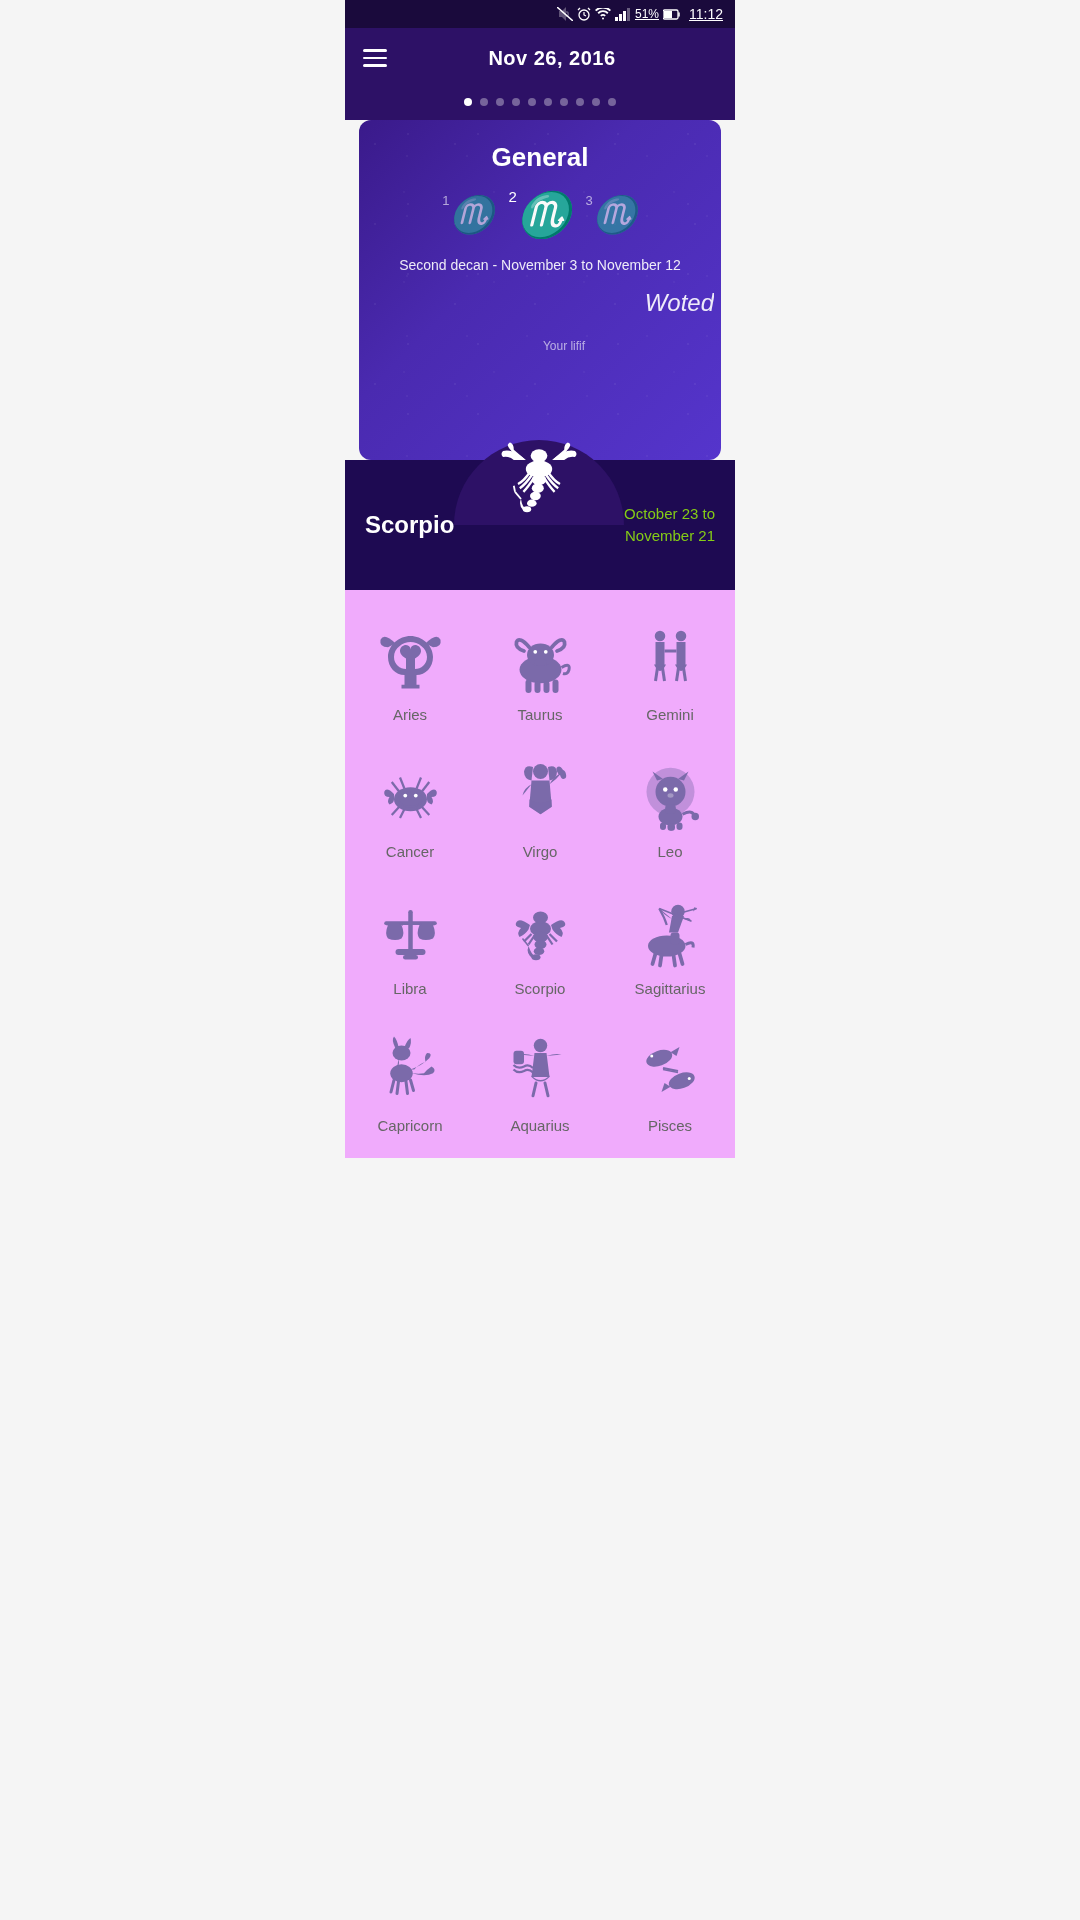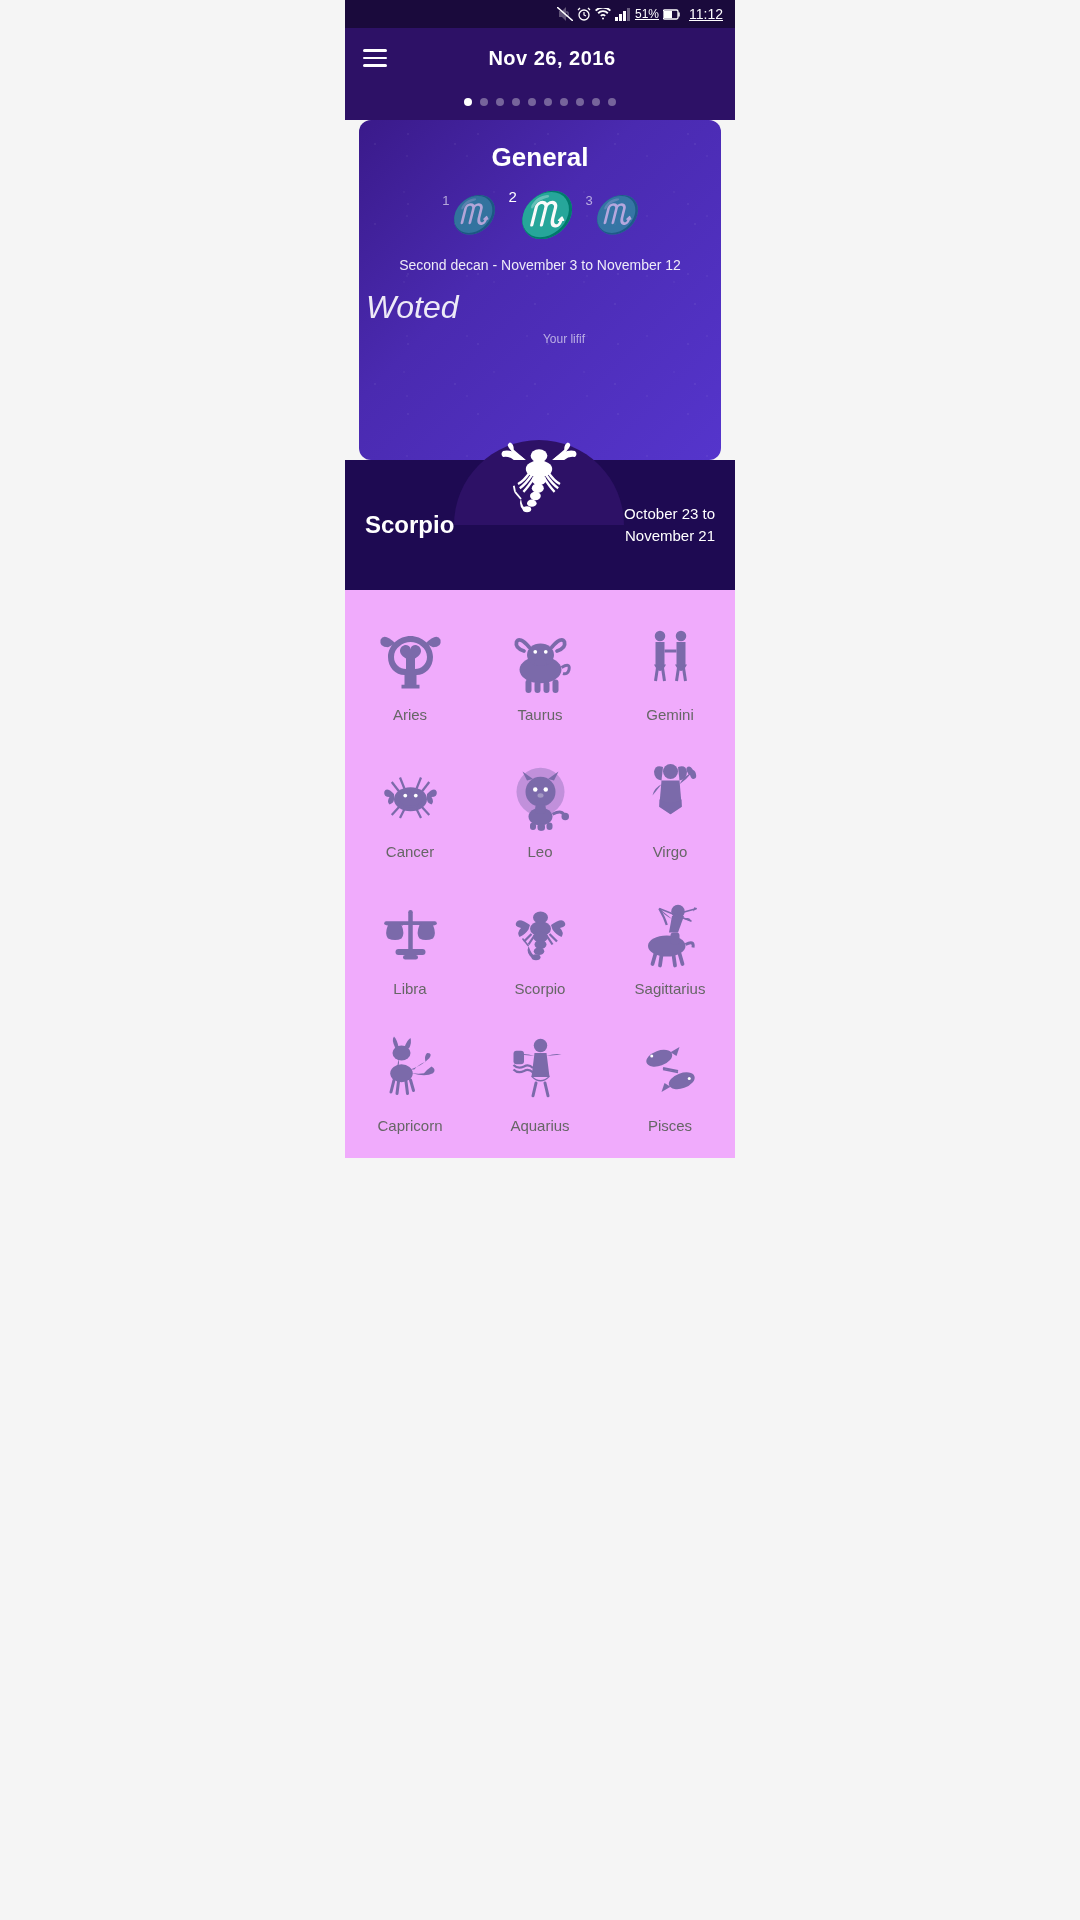--- a/index.html
+++ b/index.html
@@ -133,25 +133,25 @@
       font-style: normal;
       vertical-align: super;
       line-height: 1;
     }
     .decan-subtitle {
       font-size: 14px;
       color: rgba(255,255,255,0.9);
       margin-bottom: 16px;
     }
     .banner-text-preview {
-      font-size: 32px;
+      font-size: 24px;
       color: rgba(255,255,255,0.9);
       font-style: italic;
-      text-align: left;
-      margin-bottom: 6px;
+      text-align: right;
+      margin-bottom: 22px;
       overflow: hidden;
       white-space: nowrap;
     }
     .banner-text-preview2 {
       font-size: 12px;
       color: rgba(255,255,255,0.6);
       text-align: center;
       overflow: hidden;
       white-space: nowrap;
       padding-bottom: 10px;
@@ -174,21 +174,21 @@
       font-weight: 700;
     }
     .scorpio-icon-container {
       flex: 1;
       display: flex;
       justify-content: center;
       align-items: center;
       position: relative;
     }
     .scorpio-dates {
-      color: #ffffff;
+      color: #84cc16;
       font-size: 15px;
       text-align: right;
       line-height: 1.5;
     }
 
     
     .zodiac-grid {
       background: #f0abfc;
       display: grid;
       grid-template-columns: repeat(3, 1fr);
@@ -439,20 +439,44 @@
         <circle cx="57" cy="50" r="2.5" fill="white"></circle>
       </svg>
     </div>
     <span class="zodiac-name">Cancer</span>
   </div>
 
   <div class="zodiac-item">
     <div class="zodiac-icon">
       <svg viewBox="0 0 100 100" fill="#7b6aaa">
 
+        <circle cx="50" cy="18" r="10"></circle>
+
+        <path d="M40 12 Q30 8 28 18 Q28 28 38 30"></path>
+        <path d="M60 12 Q70 8 72 18 Q72 28 62 30"></path>
+
+        <path d="M38 30 L35 65 L50 75 L65 65 L62 30 Z"></path>
+
+        <path d="M62 35 Q72 28 78 20 Q80 15 76 14 Q72 15 74 22 Q68 25 65 30"></path>
+
+        <ellipse cx="76" cy="17" rx="4" ry="6" transform="rotate(-30 76 17)"></ellipse>
+        <ellipse cx="80" cy="22" rx="4" ry="6" transform="rotate(-15 80 22)"></ellipse>
+
+        <path d="M35 55 Q50 65 65 55 L65 65 L50 75 L35 65 Z" opacity="0.7"></path>
+
+        <path d="M38 35 Q28 40 26 50"></path>
+      </svg>
+    </div>
+    <span class="zodiac-name">Virgo</span>
+  </div>
+
+  <div class="zodiac-item">
+    <div class="zodiac-icon">
+      <svg viewBox="0 0 100 100" fill="#7b6aaa">
+
         <circle cx="50" cy="45" r="32" fill="#7b6aaa" opacity="0.4"></circle>
 
         <circle cx="50" cy="45" r="20"></circle>
 
         <path d="M32 30 L26 18 L40 28 Z"></path>
         <path d="M68 30 L74 18 L60 28 Z"></path>
 
         <ellipse cx="50" cy="78" rx="16" ry="12"></ellipse>
 
         <rect x="43" y="62" width="14" height="12" rx="4"></rect>
@@ -465,44 +489,20 @@
         <path d="M66 75 Q80 68 82 78" fill="none" stroke="#7b6aaa" stroke-width="4"></path>
         <circle cx="83" cy="78" r="5"></circle>
 
         <circle cx="43" cy="42" r="3" fill="white"></circle>
         <circle cx="57" cy="42" r="3" fill="white"></circle>
 
         <ellipse cx="50" cy="50" rx="4" ry="3" fill="rgba(255,255,255,0.3)"></ellipse>
       </svg>
     </div>
     <span class="zodiac-name">Leo</span>
-  </div>
-
-  <div class="zodiac-item">
-    <div class="zodiac-icon">
-      <svg viewBox="0 0 100 100" fill="#7b6aaa">
-
-        <circle cx="50" cy="18" r="10"></circle>
-
-        <path d="M40 12 Q30 8 28 18 Q28 28 38 30"></path>
-        <path d="M60 12 Q70 8 72 18 Q72 28 62 30"></path>
-
-        <path d="M38 30 L35 65 L50 75 L65 65 L62 30 Z"></path>
-
-        <path d="M62 35 Q72 28 78 20 Q80 15 76 14 Q72 15 74 22 Q68 25 65 30"></path>
-
-        <ellipse cx="76" cy="17" rx="4" ry="6" transform="rotate(-30 76 17)"></ellipse>
-        <ellipse cx="80" cy="22" rx="4" ry="6" transform="rotate(-15 80 22)"></ellipse>
-
-        <path d="M35 55 Q50 65 65 55 L65 65 L50 75 L35 65 Z" opacity="0.7"></path>
-
-        <path d="M38 35 Q28 40 26 50"></path>
-      </svg>
-    </div>
-    <span class="zodiac-name">Virgo</span>
   </div>
 
   <div class="zodiac-item">
     <div class="zodiac-icon">
       <svg viewBox="0 0 100 100" fill="#7b6aaa">
 
         <rect x="47" y="20" width="6" height="55" rx="3"></rect>
 
         <rect x="30" y="72" width="40" height="8" rx="4"></rect>
         <rect x="40" y="80" width="20" height="6" rx="3"></rect>

